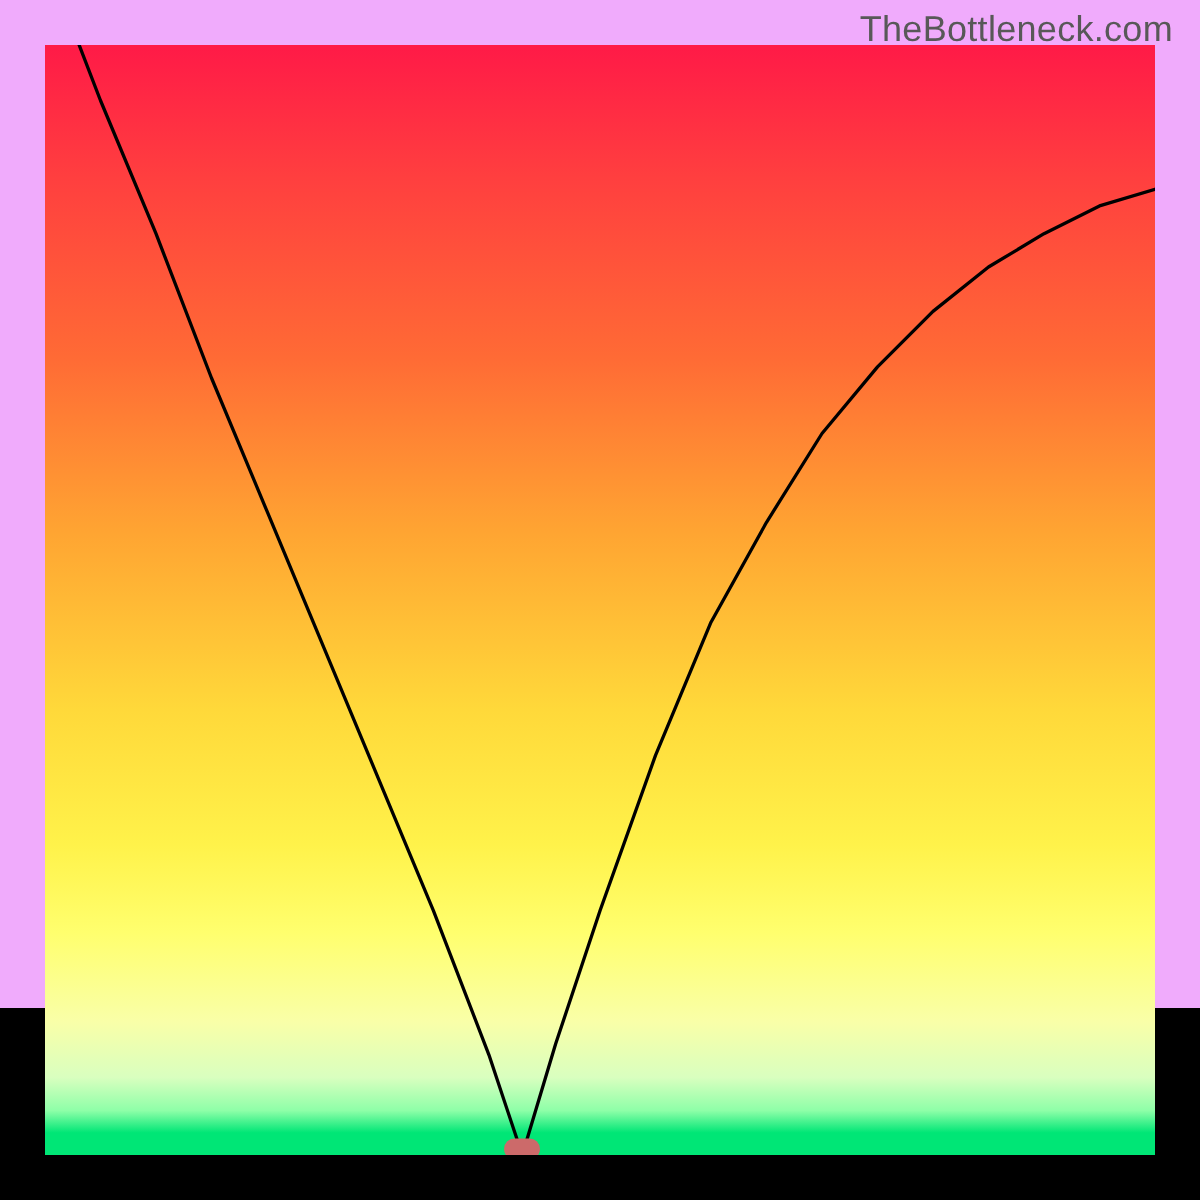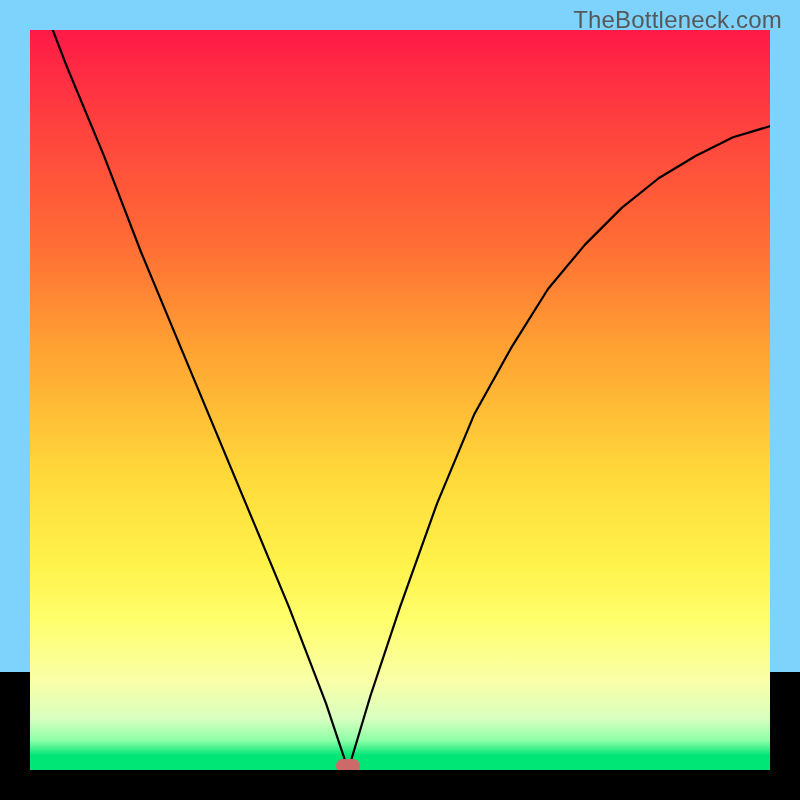--- a/index.html
+++ b/index.html
@@ -1,21 +1,21 @@
 <!DOCTYPE html>
 <html><head>
 <meta charset="utf-8">
 <style>
   * { margin: 0; padding: 0; box-sizing: border-box; }
   html, body { width: 800px; height: 800px; overflow: hidden; background: #000; }
   .frame {
     position: relative;
     width: 800px;
     height: 672px;
-    background: #7dd3fc;
+    background: #f0abfc;
   }
   .watermark {
     position: absolute;
     top: 6px;
     right: 18px;
     font-family: Arial, Helvetica, sans-serif;
     font-size: 24px;
     font-weight: 500;
     color: #585858;
     letter-spacing: 0.2px;

